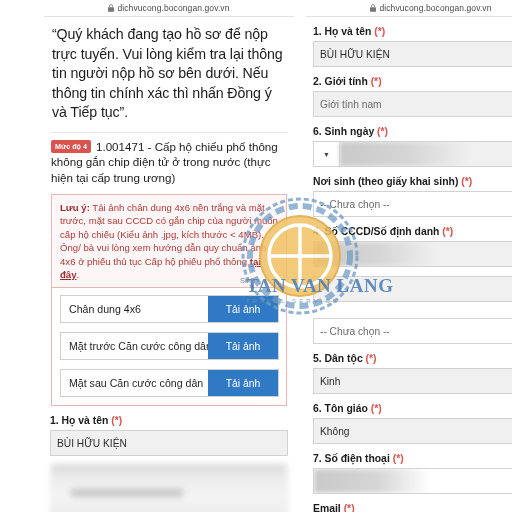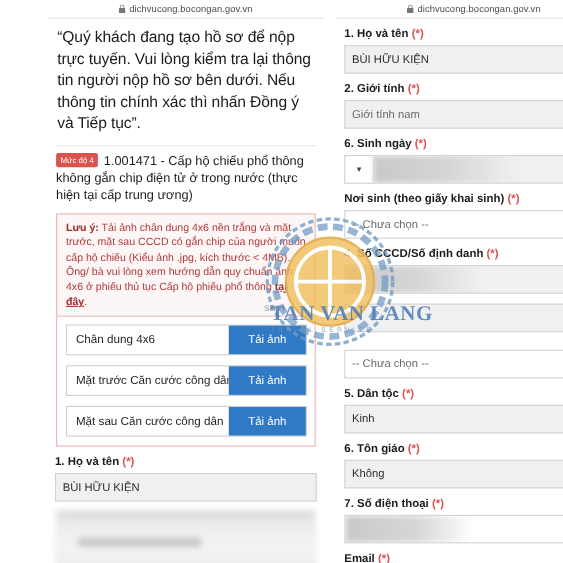--- a/index.html
+++ b/index.html
@@ -63,21 +63,21 @@
     font-size: 11.6px;
     line-height: 15.5px;
     color: #1b1b1b;
     padding: 0 1px 0 1px;
   }
   .badge-muc {
     display: inline-block;
     background: #d9534f;
     color: #ffffff;
     font-size: 7.2px;
-    font-weight: normal;
+    font-weight: bold;
     line-height: 1;
     padding: 3px 4px 3px 4px;
     border-radius: 2px;
     vertical-align: 2px;
     margin-right: 5px;
     white-space: nowrap;
   }
 
   
   .note-box {

